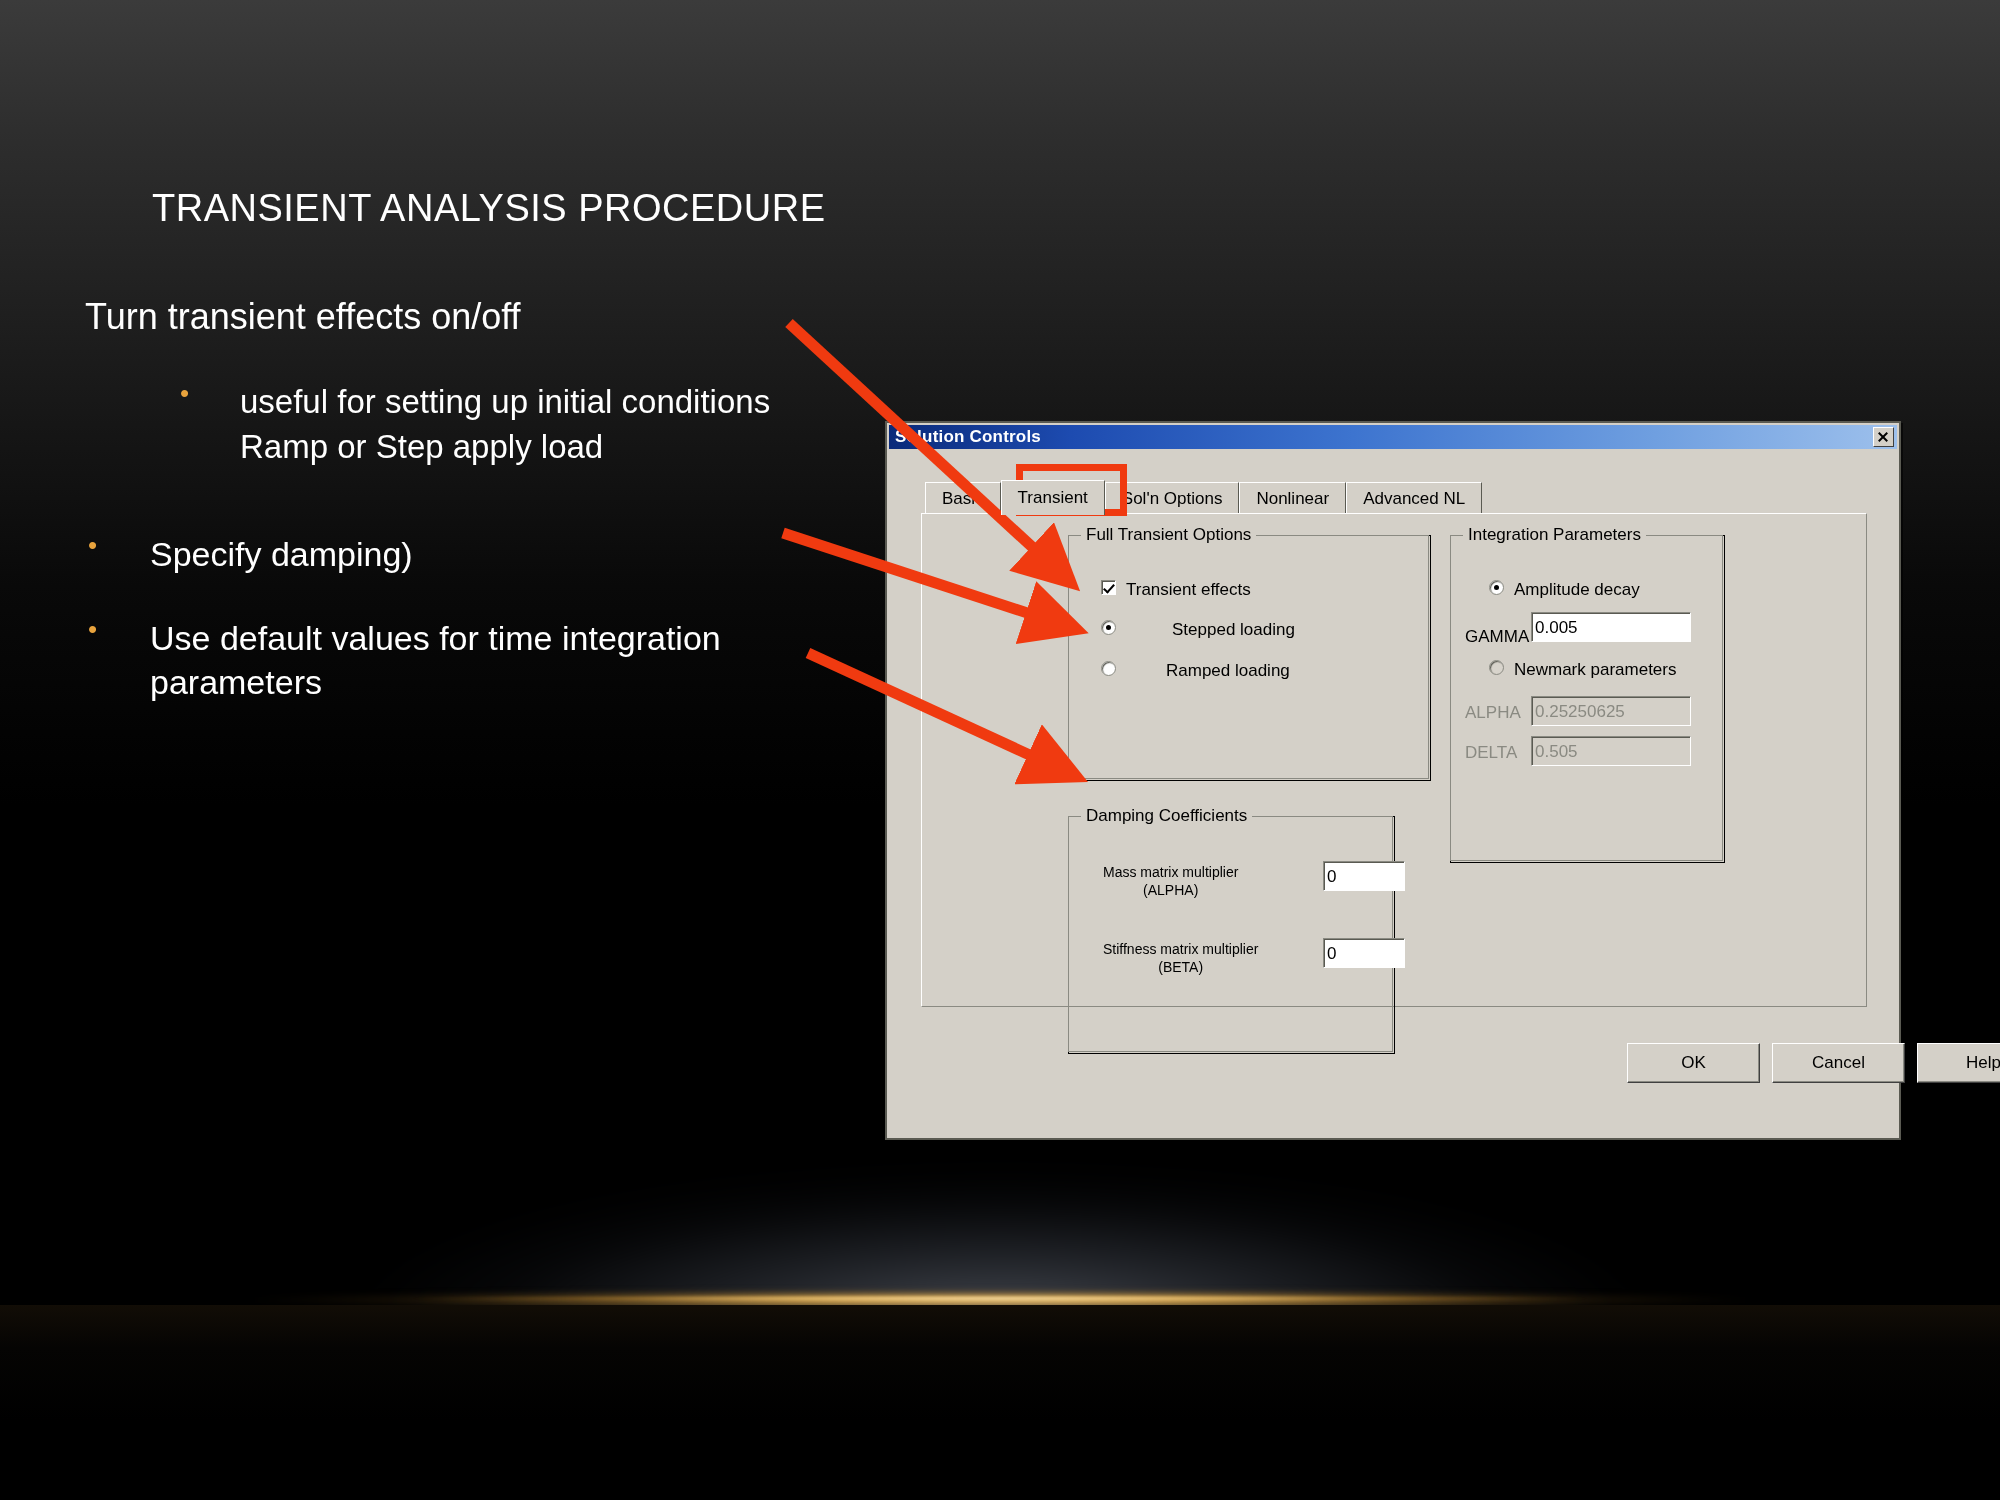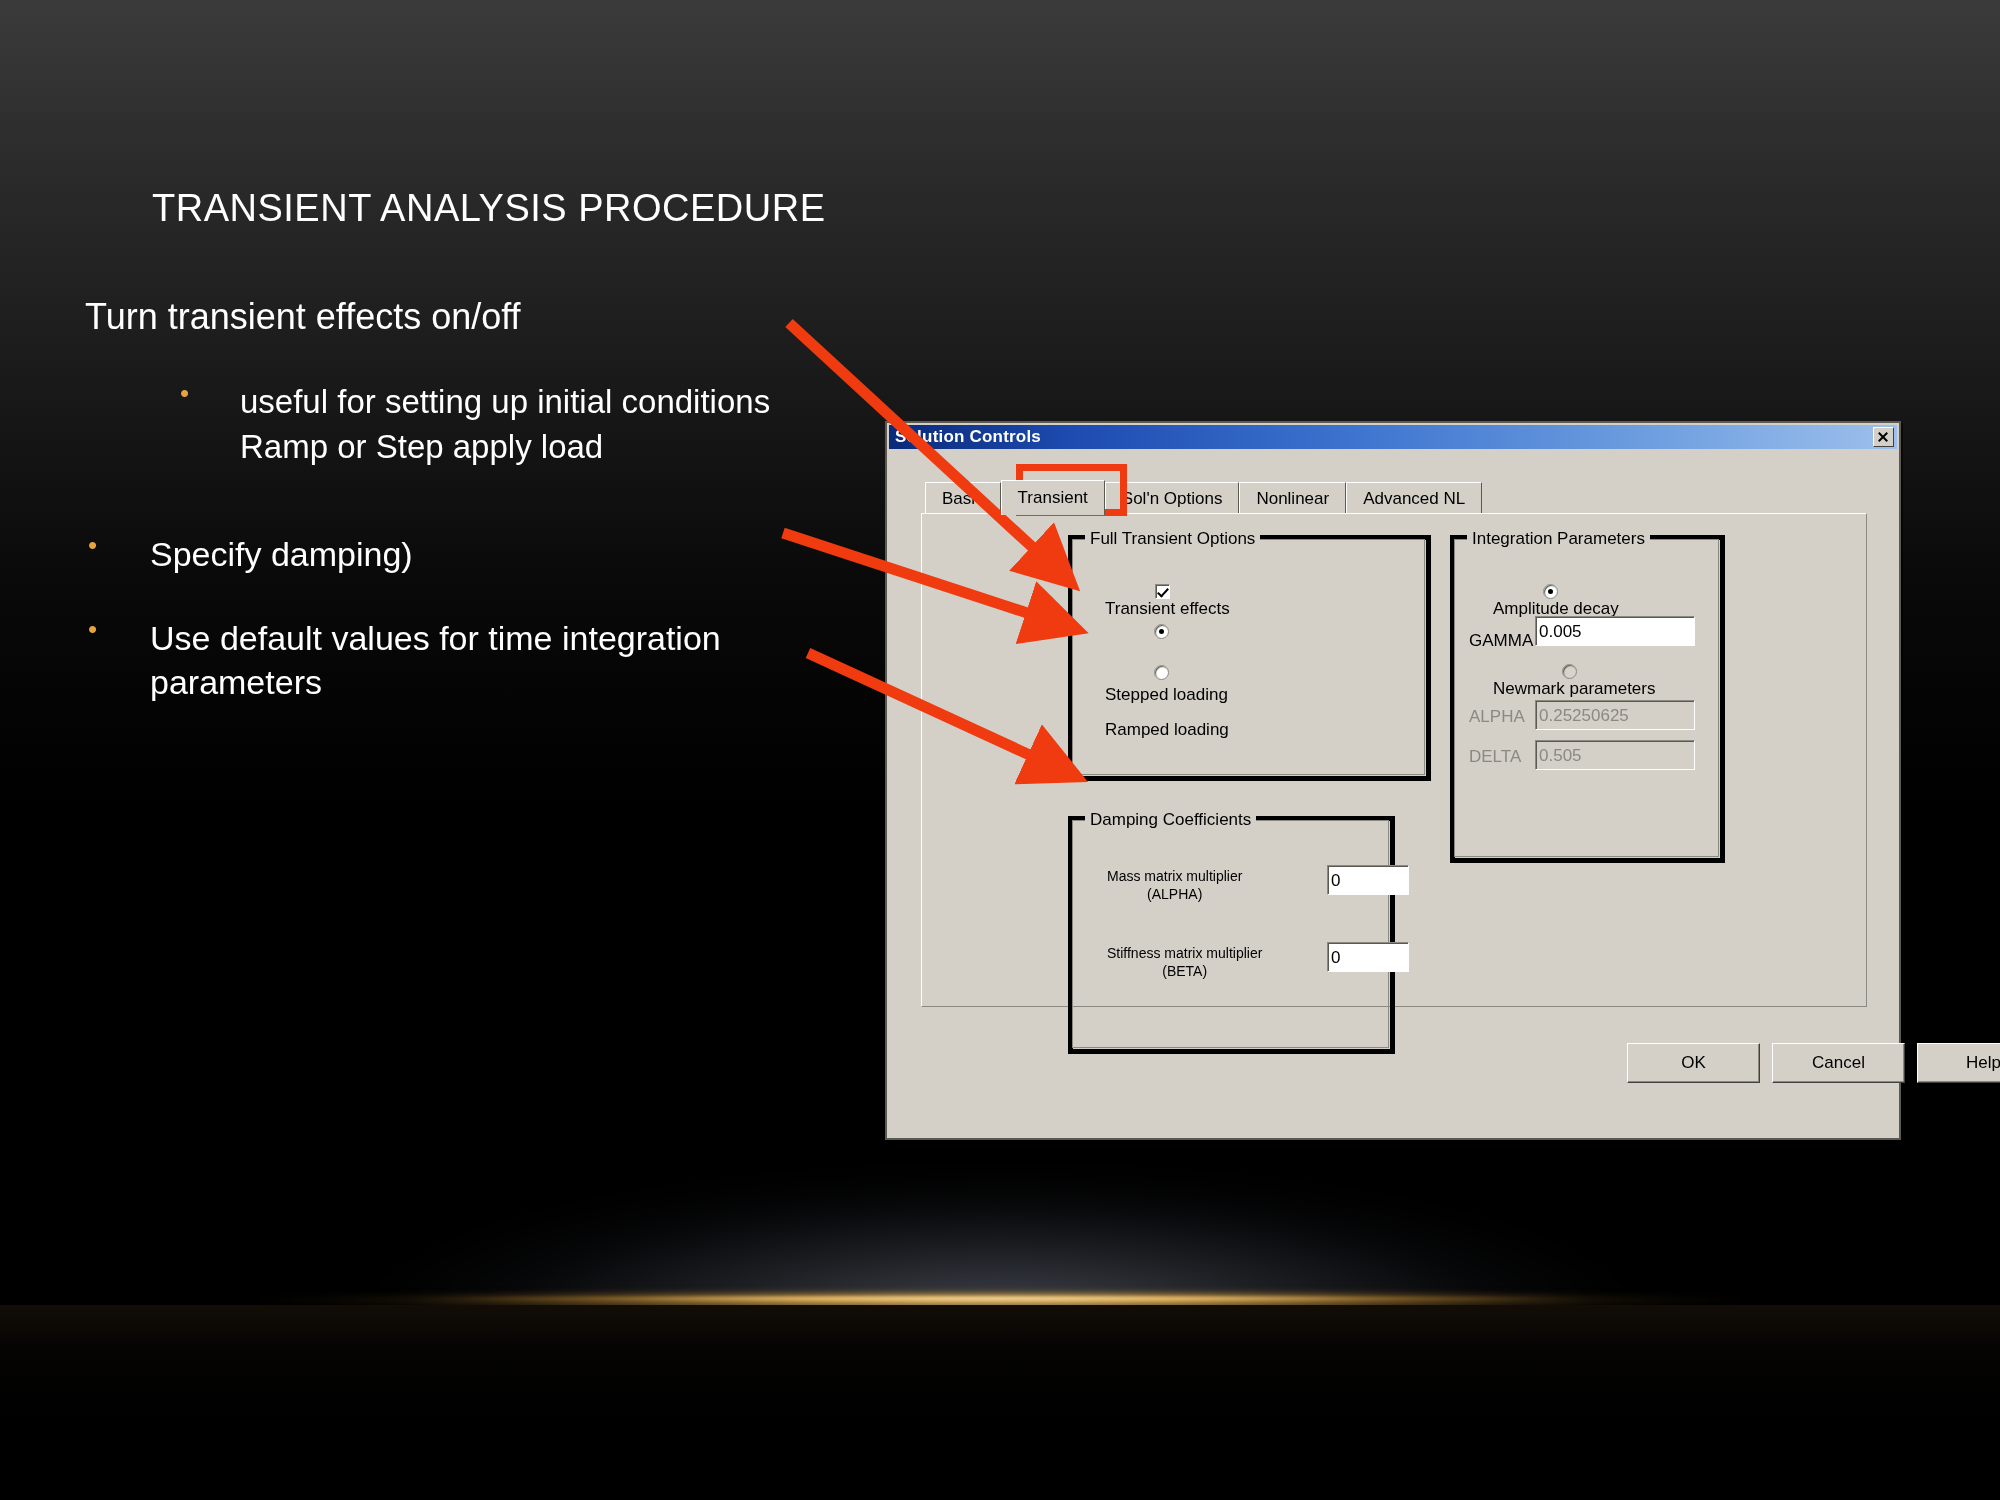--- a/index.html
+++ b/index.html
@@ -197,21 +197,21 @@
     border-top: 1px solid #ffffff;
     border-left: 1px solid #ffffff;
     border-right: 1px solid #8a8a82;
     border-bottom: 1px solid #8a8a82;
     box-sizing: border-box;
   }
 
   
   .groupbox {
     position: absolute;
-    border: 5px solid #000000;
+    border: 1px solid #000000;
     box-sizing: border-box;
   }
   .groupbox .gb-inner {
     position: absolute;
     left: -1px; top: -1px; right: 1px; bottom: 1px;
     border: 1px solid #8a8a82;
     box-sizing: border-box;
     pointer-events: none;
   }
   .gb-title {
@@ -220,24 +220,22 @@
     padding: 0 5px;
     background: #d4d0c8;
     font-size: 17px;
     color: #000;
     white-space: nowrap;
   }
 
   .ctl-row {
     position: absolute;
     display: flex;
-    align-items: center;
-    font-size: 17px;
-    color: #000;
-    flex-direction: column;
+    font-size: 17px;
+    color: #000;
   }
   .checkbox {
     width: 15px; height: 15px;
     background: #ffffff;
     border: 1px solid #8a8a82;
     border-right-color: #ffffff;
     border-bottom-color: #ffffff;
     box-shadow: inset 1px 1px 0 #5a5a52;
     box-sizing: border-box;
     margin-right: 10px;

